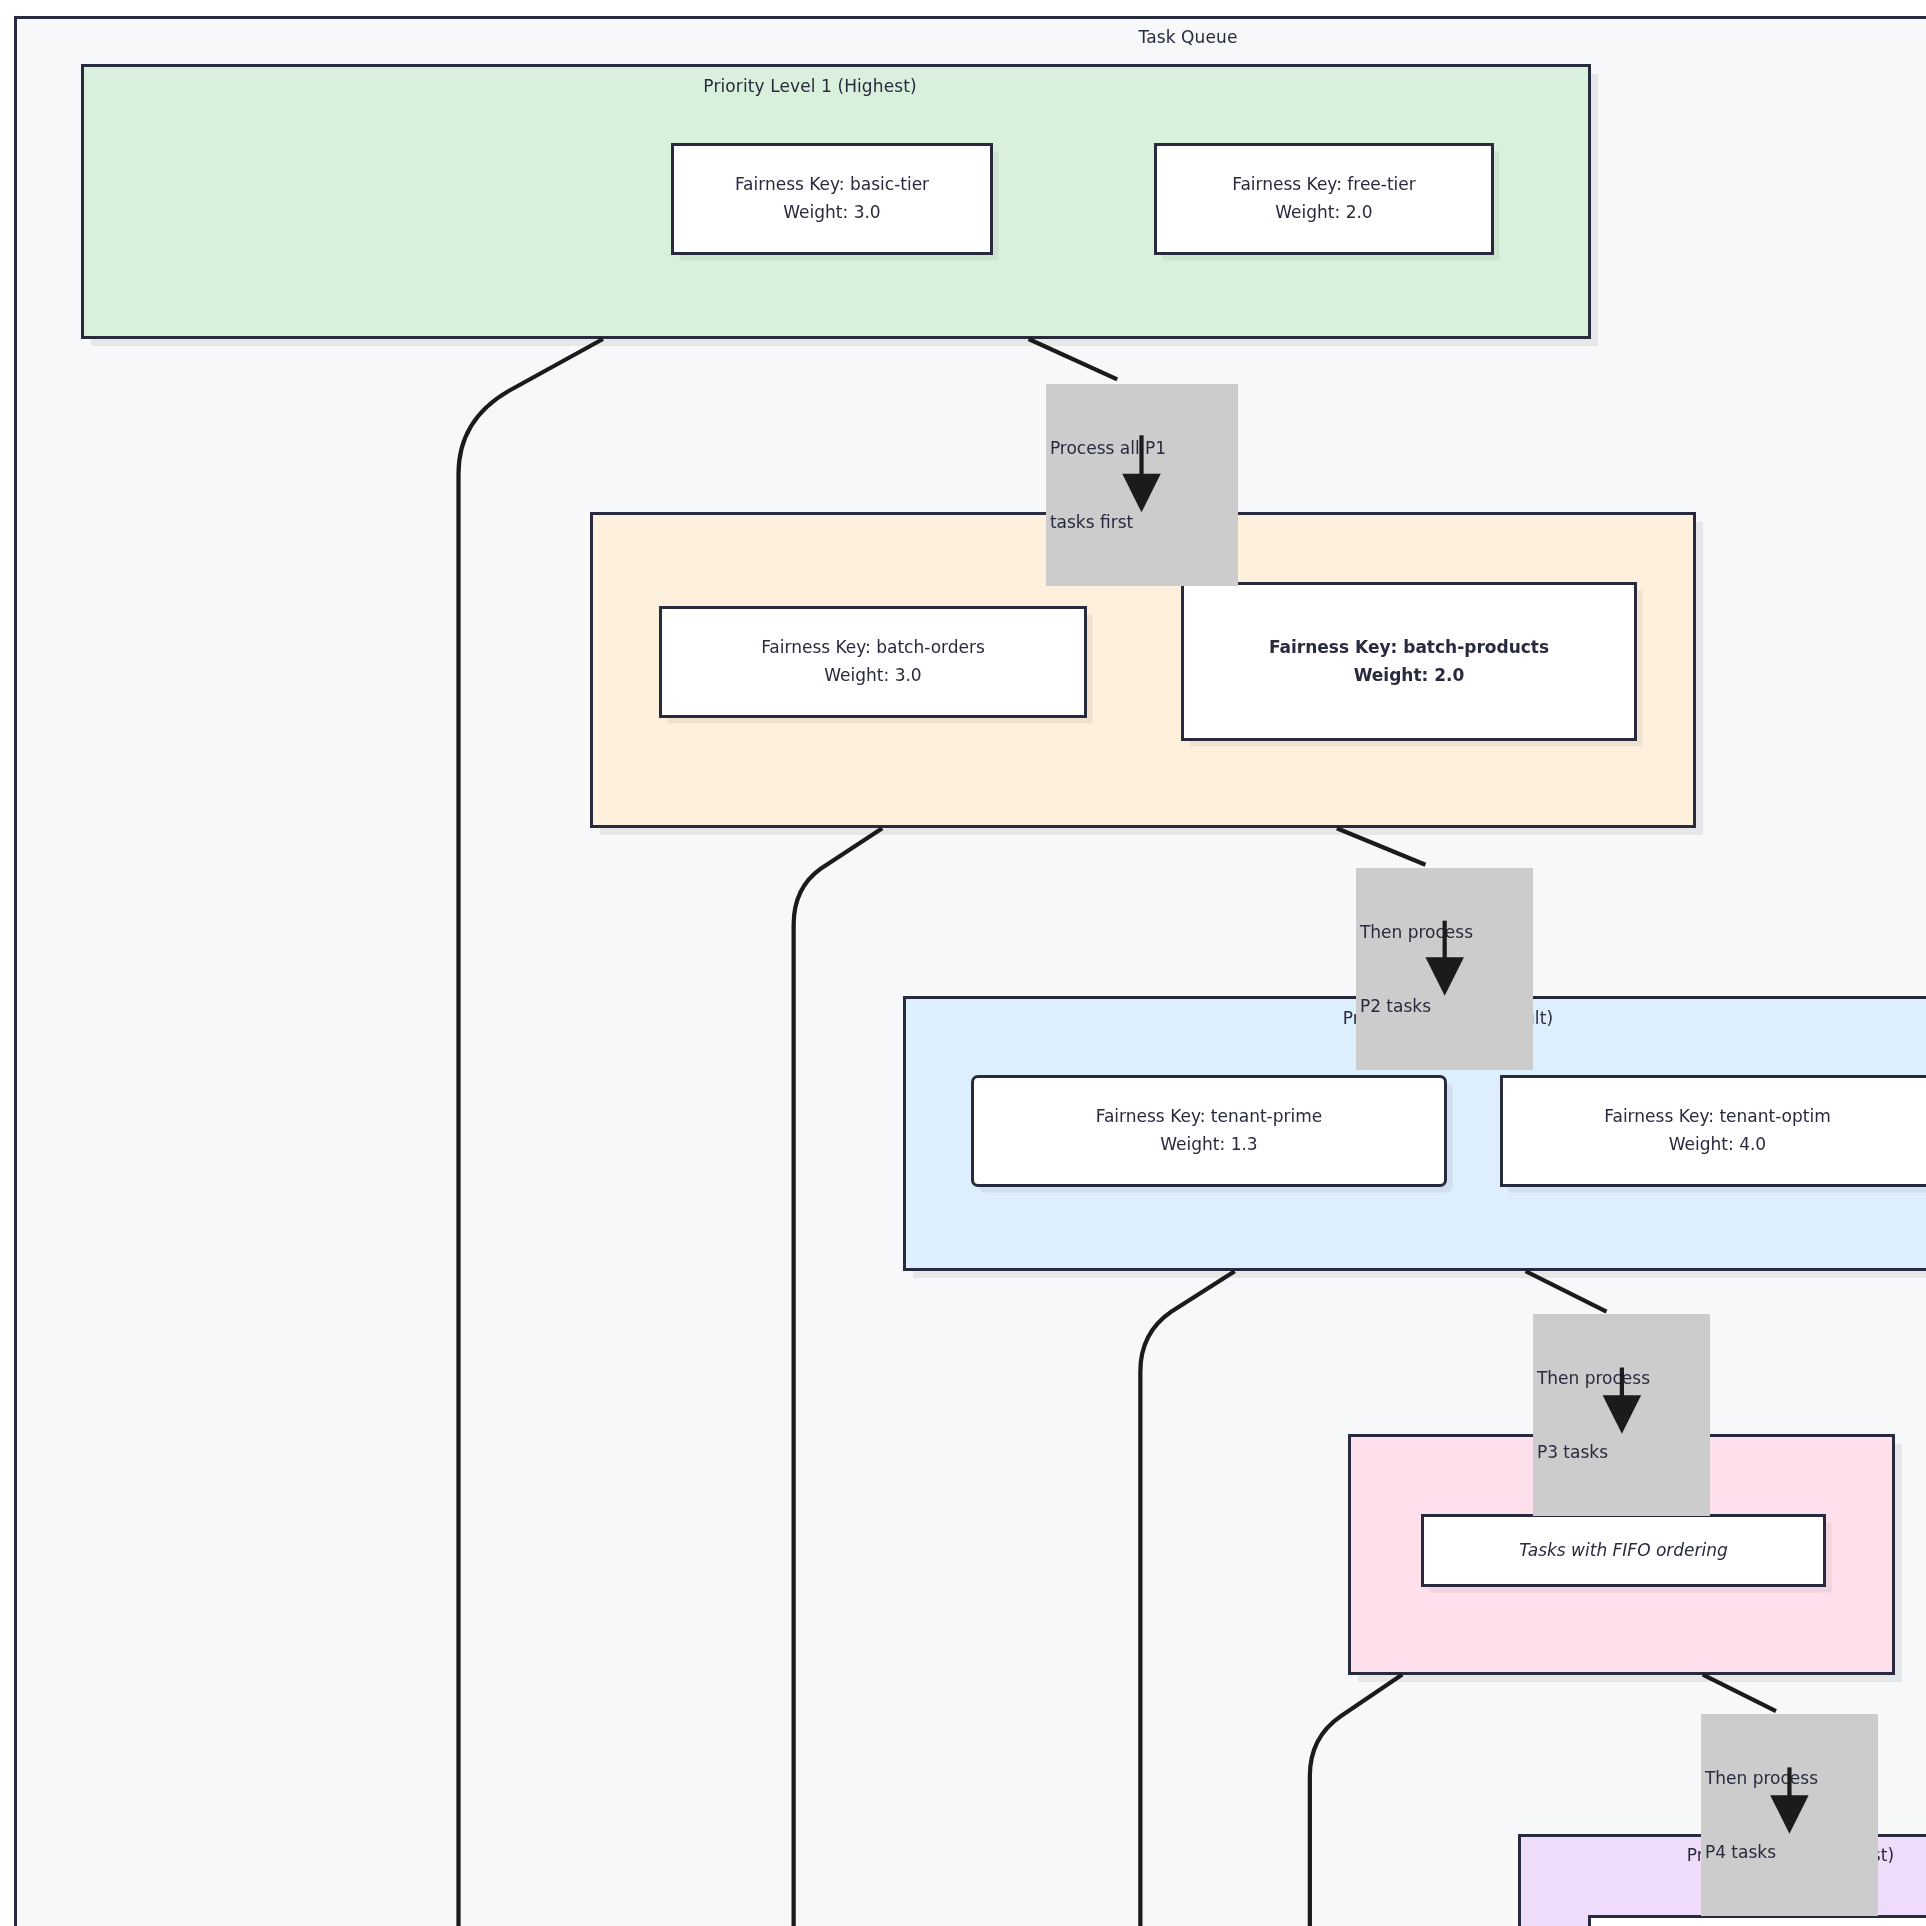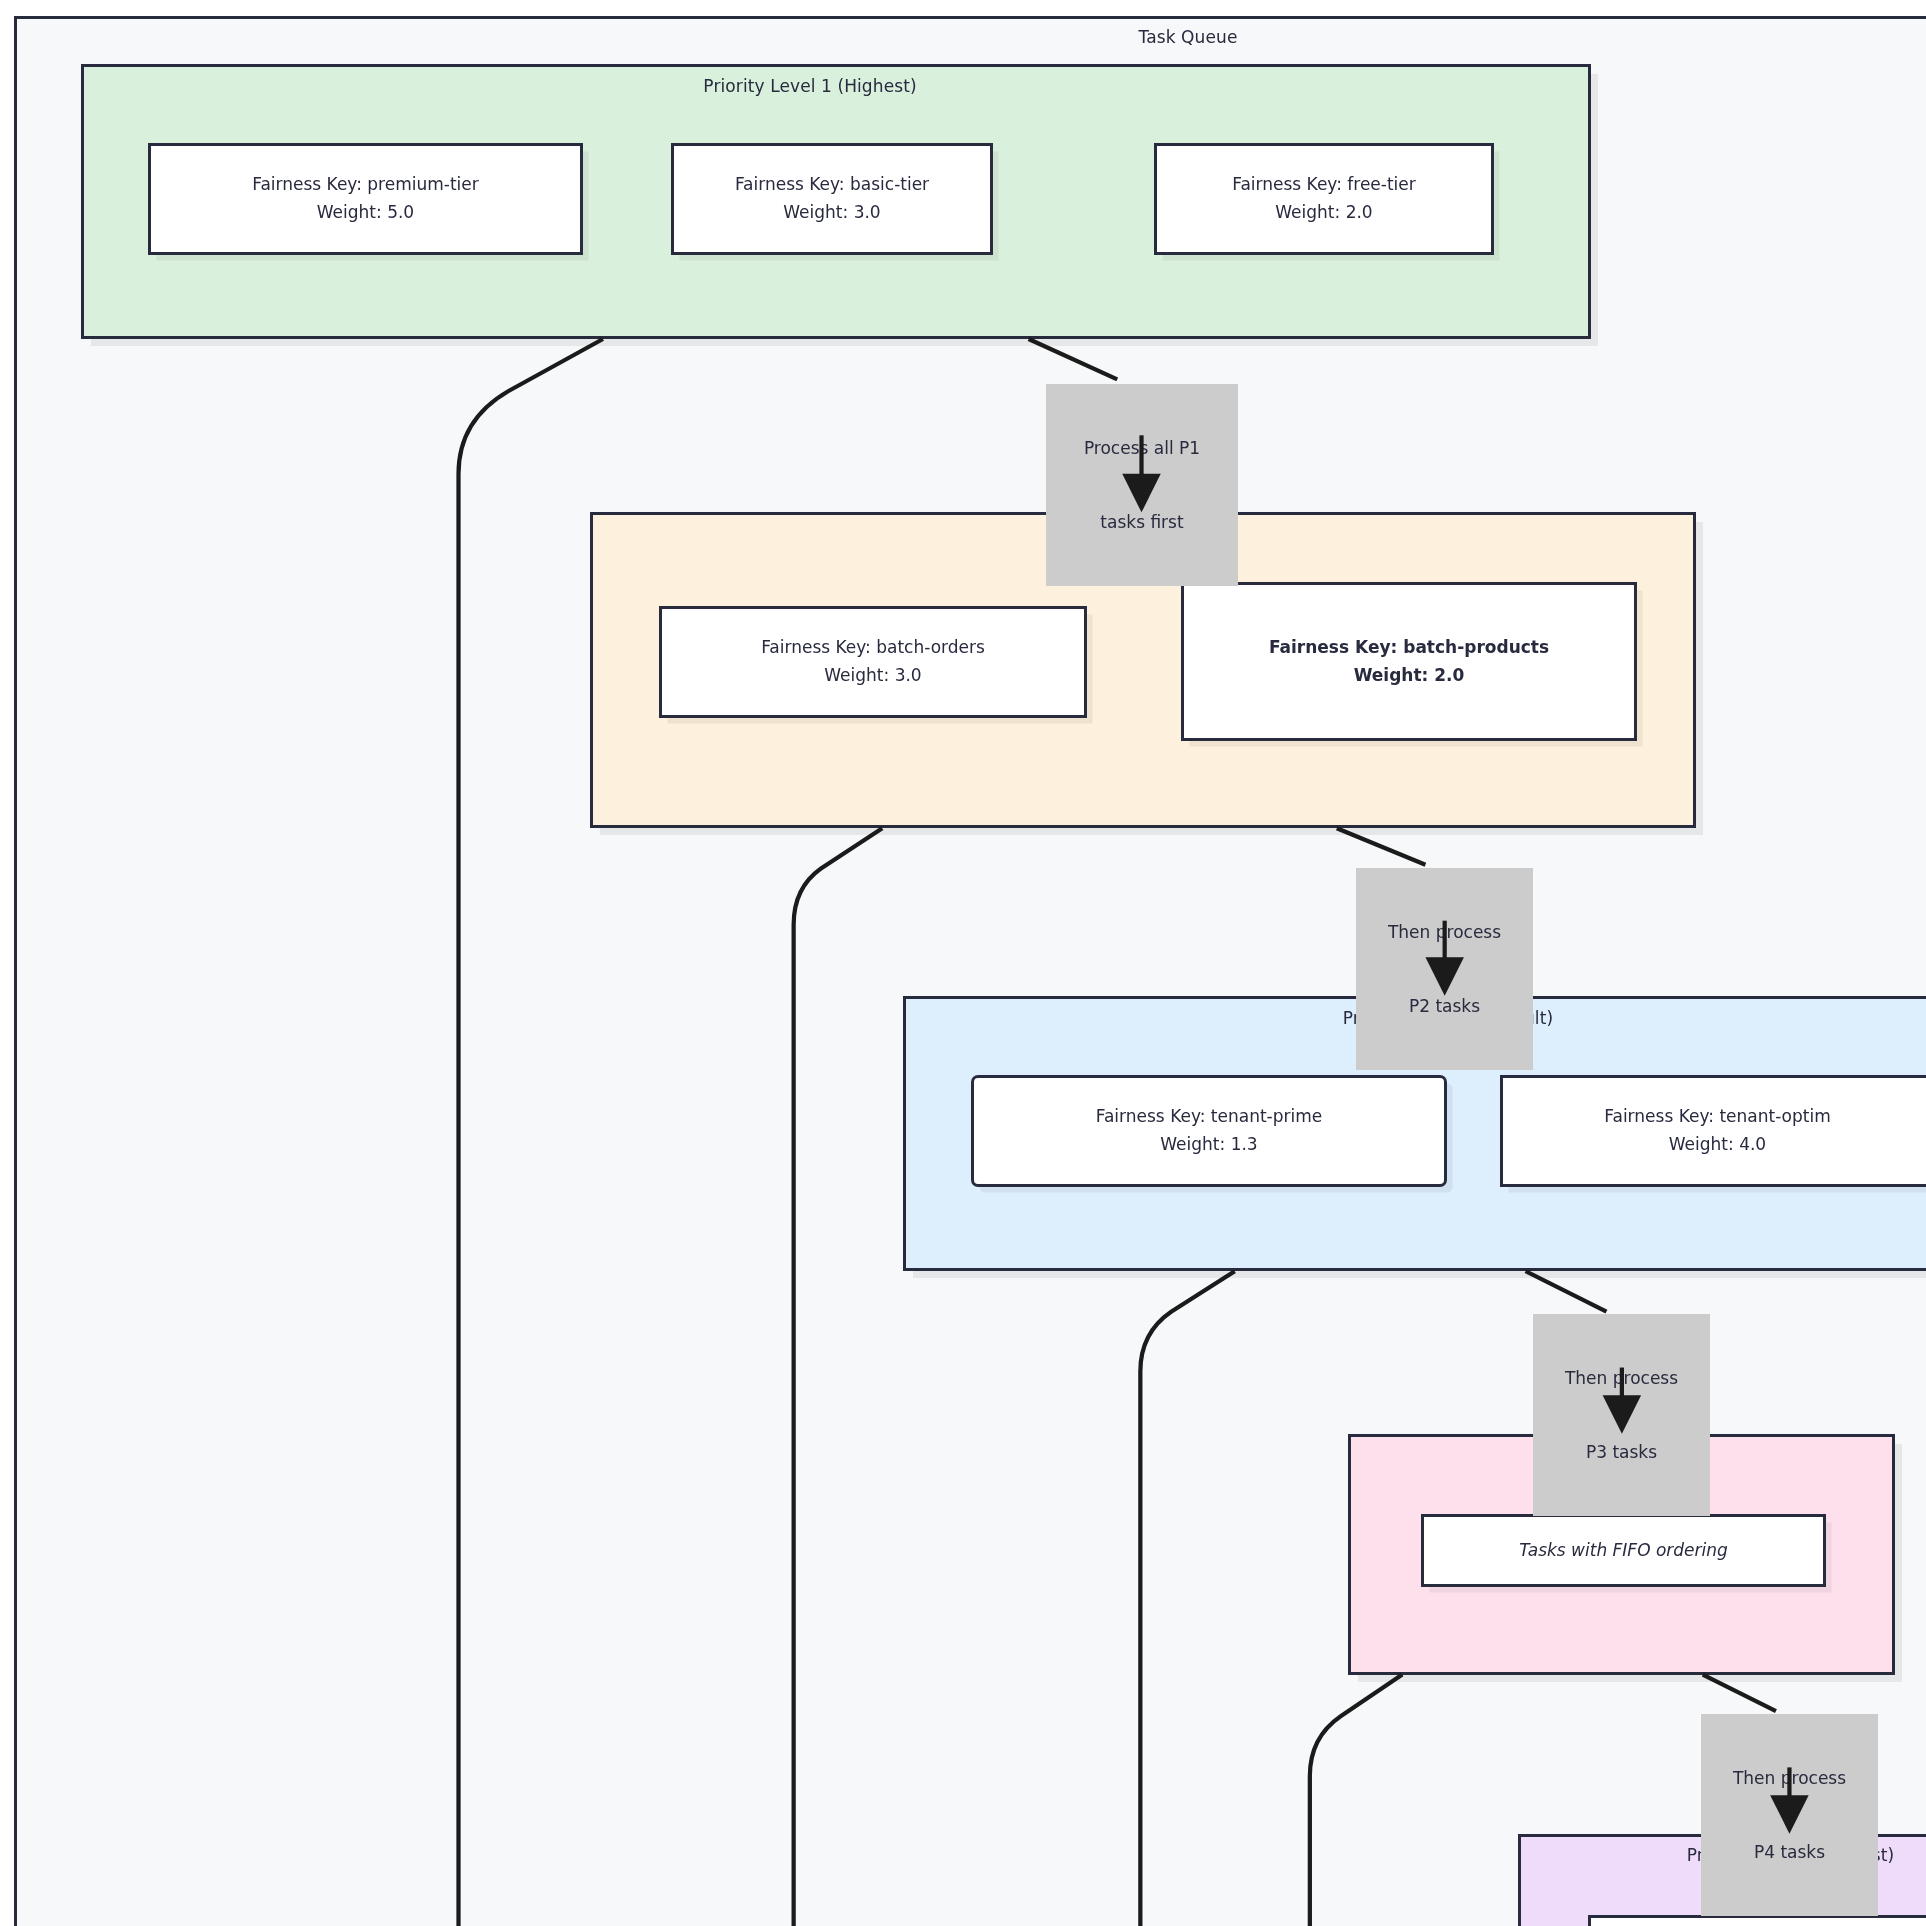--- a/index.html
+++ b/index.html
@@ -12,43 +12,39 @@
   .cluster-title{position:absolute;left:0;right:0;text-align:center;
            color:#282a3e;font-size:17px;letter-spacing:0.1px;white-space:nowrap;}
 
   .leaf{position:absolute;box-sizing:border-box;background:#ffffff;
         border:3.5px solid #282a3e;display:flex;align-items:center;justify-content:center;
         text-align:center;color:#282a3e;font-size:17px;line-height:1.62;
         box-shadow:7px 7px 0 -1.5px rgba(0,0,0,.055);padding:0 6.2px;}
 
   
   .elabel{position:absolute;background:#cccccc;color:#282a3e;font-size:17px;
-          line-height:1.45;text-align:center;padding:2.3px 3.9px;white-space:pre;
+          line-height:1.45;text-align:left;padding:2.3px 3.9px;white-space:pre;
           box-sizing:border-box;}
 
   #wires{position:absolute;left:0;top:0;width:2377px;height:2398px;pointer-events:none;}
   .wire{fill:none;stroke:#1b1b1b;stroke-width:11;}
   .head{fill:#1b1b1b;stroke:none;}
 </style>
 </head>
 <body>
 
 <div id="stage">
 
   <div class="cluster" style="left:14px;top:16px;width:2348px;height:2101px;background:#f7f8fa;">
   </div>
   <div class="cluster-title" style="left:14px;top:27px;width:2348px;">Task Queue</div>
 
   <div class="cluster" style="left:81px;top:64px;width:1510px;height:275px;background:#d9f0dc;"></div>
   <div class="cluster-title" style="left:81px;top:76px;width:1458px;">Priority Level 1 (Highest)</div>
 
-  <div class="leaf" style="left:148px;top:143px;width:435px;height:112px;flex-direction:column;">
-    <span>Fairness Key: premium-tier</span>
-    <span>Weight: 5.0</span>
-  </div>
   <div class="leaf" style="left:671px;top:143px;width:322px;height:112px;flex-direction:column;">
     <span>Fairness Key: basic-tier</span>
     <span>Weight: 3.0</span>
   </div>
   <div class="leaf" style="left:1154px;top:143px;width:340px;height:112px;flex-direction:column;">
     <span>Fairness Key: free-tier</span>
     <span>Weight: 2.0</span>
   </div>
 
   <div class="cluster" style="left:590px;top:512px;width:1106px;height:316px;background:#fdf0dc;"></div>

